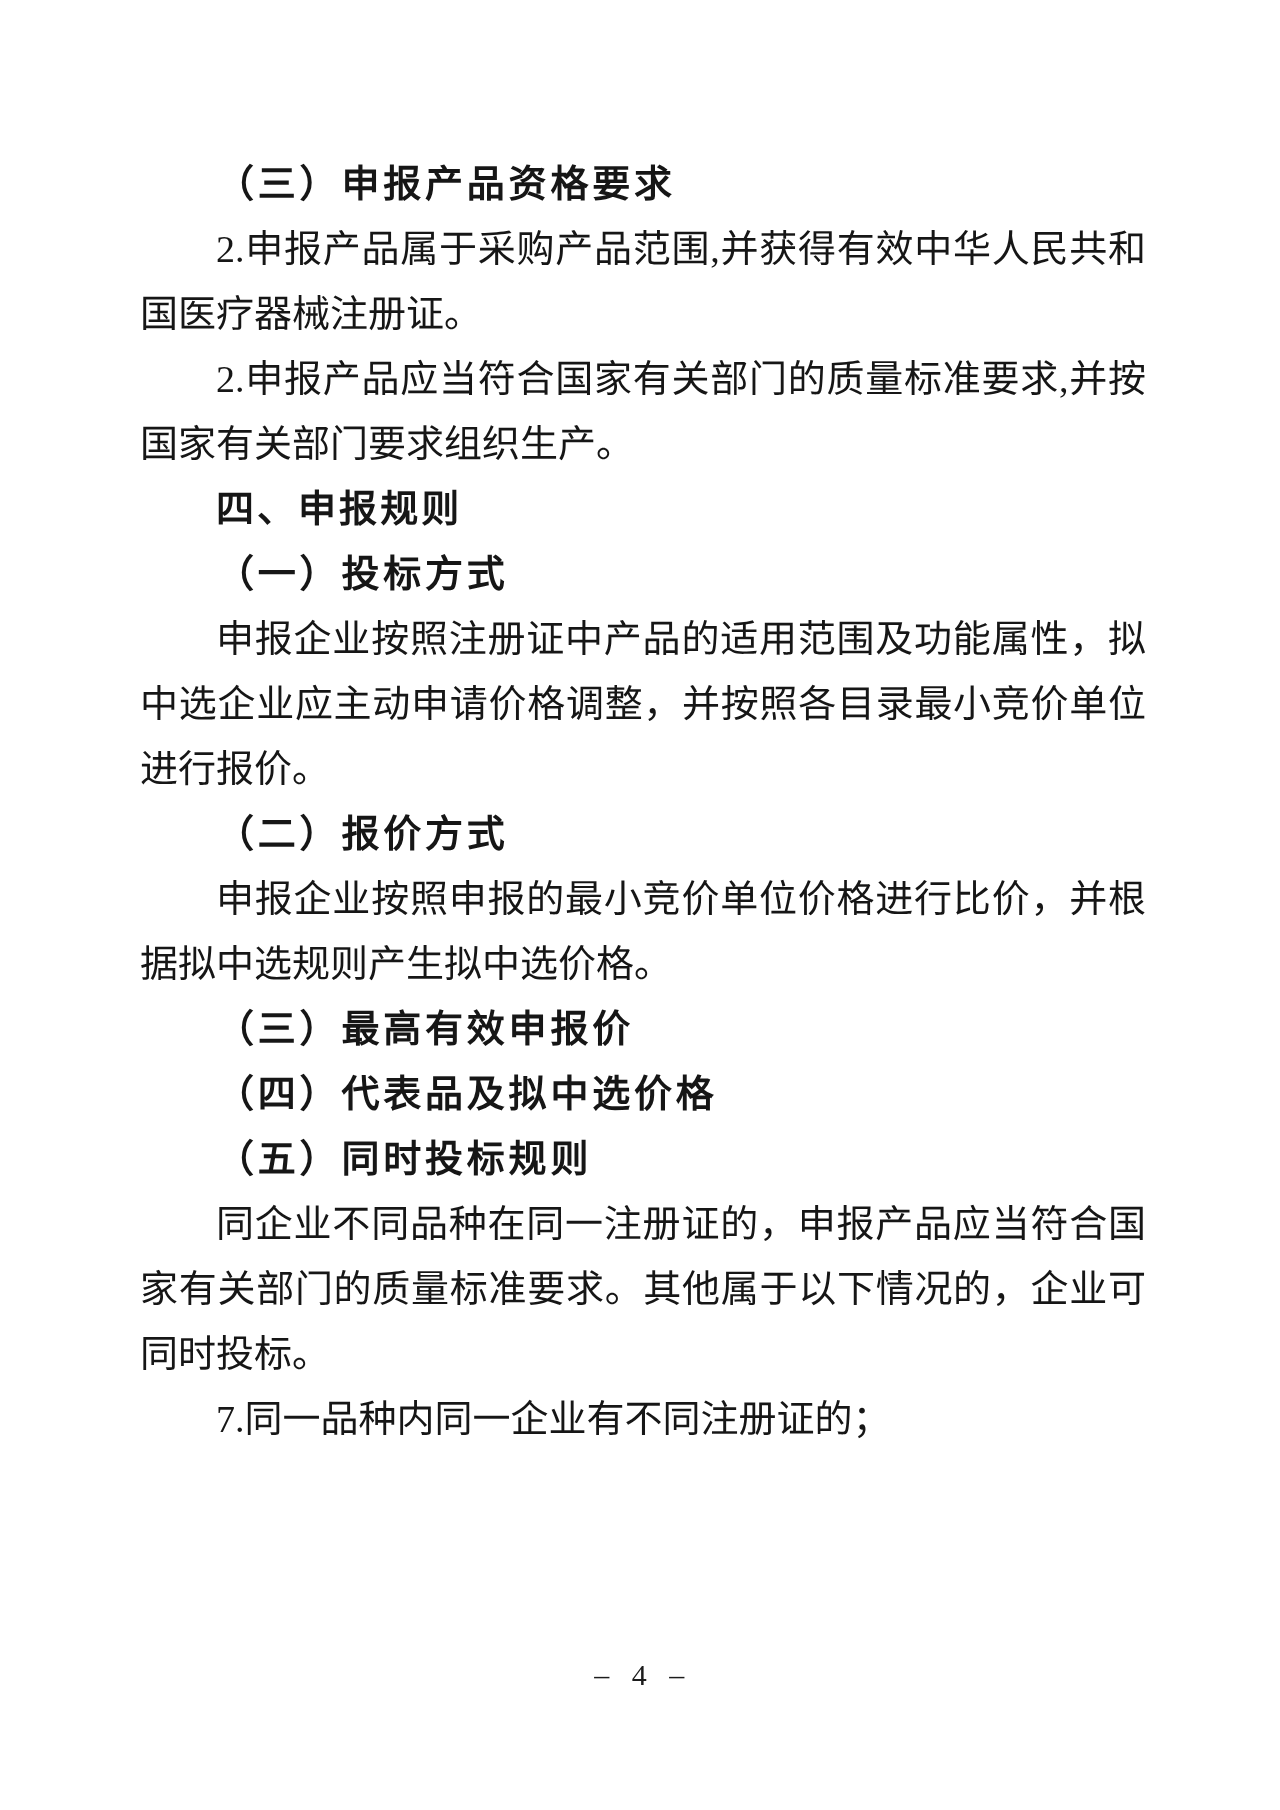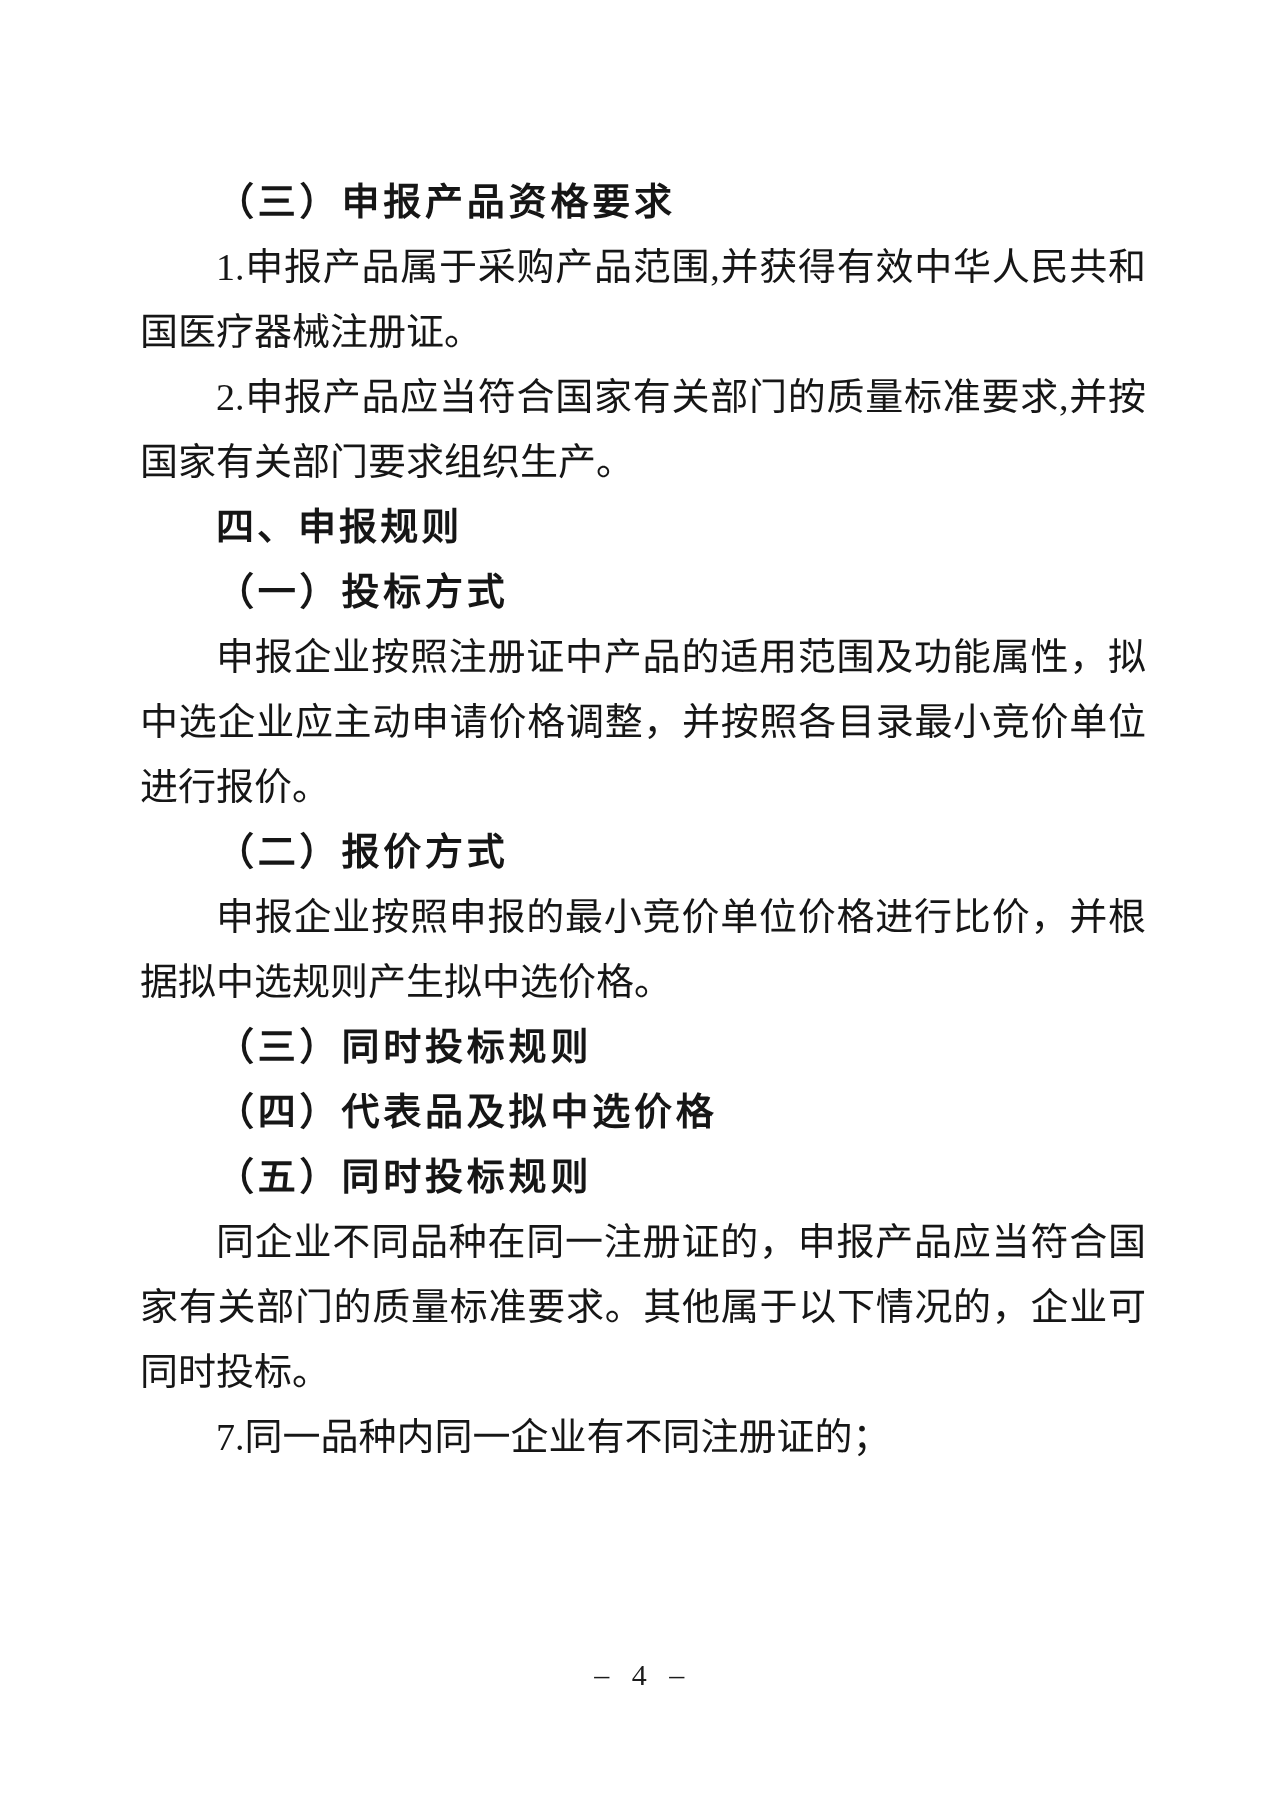--- a/index.html
+++ b/index.html
@@ -18,21 +18,21 @@
     position: absolute;
     left: 0; top: 0;
     width: 1280px;
     height: 1810px;
     background: #ffffff;
     overflow: hidden;
   }
   .content {
     position: absolute;
     left: 140px;
-    top: 170px;
+    top: 152px;
     width: 1006px;
     font-size: 38px;
     line-height: 65px;
     text-align: justify;
     text-justify: inter-ideograph;
   }
   .content p {
     margin: 0;
     padding: 0;
     text-indent: 2em;
@@ -61,28 +61,28 @@
     color: #1c1c1c;
   }
 </style>
 </head>
 <body>
 
 <div class="page">
 
   <main class="content">
     <p class="subheading">（三）申报产品资格要求</p>
-    <p class="body-para">1.申报产品属于采购产品范围,并获得有效中华人民共和国医疗器械注册证。</p>
+    <p class="body-para">2.申报产品属于采购产品范围,并获得有效中华人民共和国医疗器械注册证。</p>
     <p class="body-para">2.申报产品应当符合国家有关部门的质量标准要求,并按国家有关部门要求组织生产。</p>
     <p class="chapter">四、申报规则</p>
     <p class="subheading">（一）投标方式</p>
     <p class="body-para">申报企业按照注册证中产品的适用范围及功能属性，拟中选企业应主动申请价格调整，并按照各目录最小竞价单位进行报价。</p>
     <p class="subheading">（二）报价方式</p>
     <p class="body-para">申报企业按照申报的最小竞价单位价格进行比价，并根据拟中选规则产生拟中选价格。</p>
-    <p class="subheading">（三）同时投标规则</p>
+    <p class="subheading">（三）最高有效申报价</p>
     <p class="subheading">（四）代表品及拟中选价格</p>
     <p class="subheading">（五）同时投标规则</p>
     <p class="body-para">同企业不同品种在同一注册证的，申报产品应当符合国家有关部门的质量标准要求。其他属于以下情况的，企业可同时投标。</p>
     <p class="body-para">7.同一品种内同一企业有不同注册证的；</p>
   </main>
 
   <footer class="footer">
     <span>– 4 –</span>
   </footer>
 

